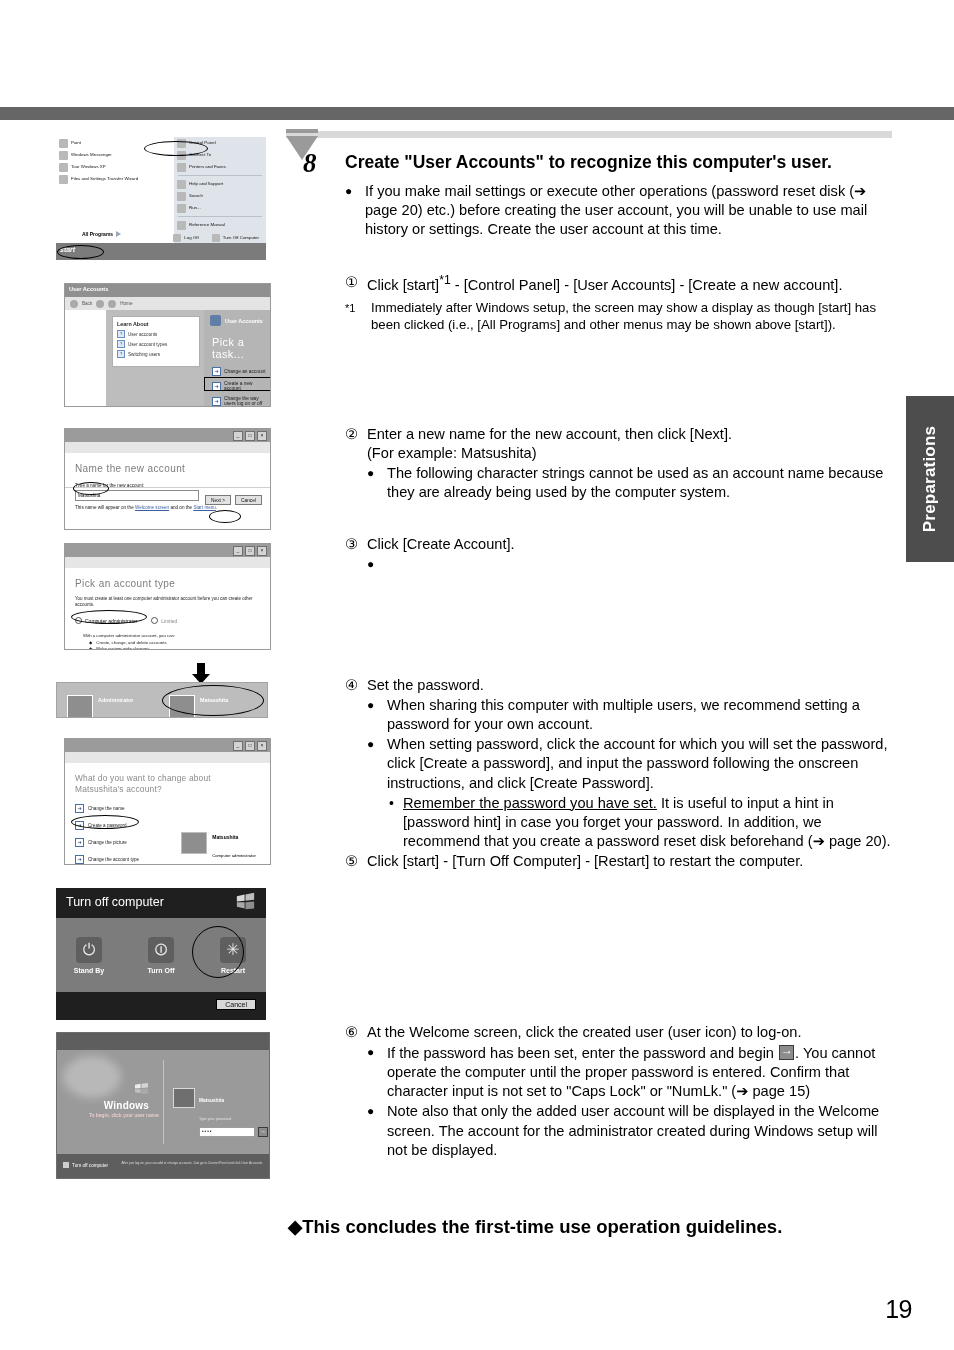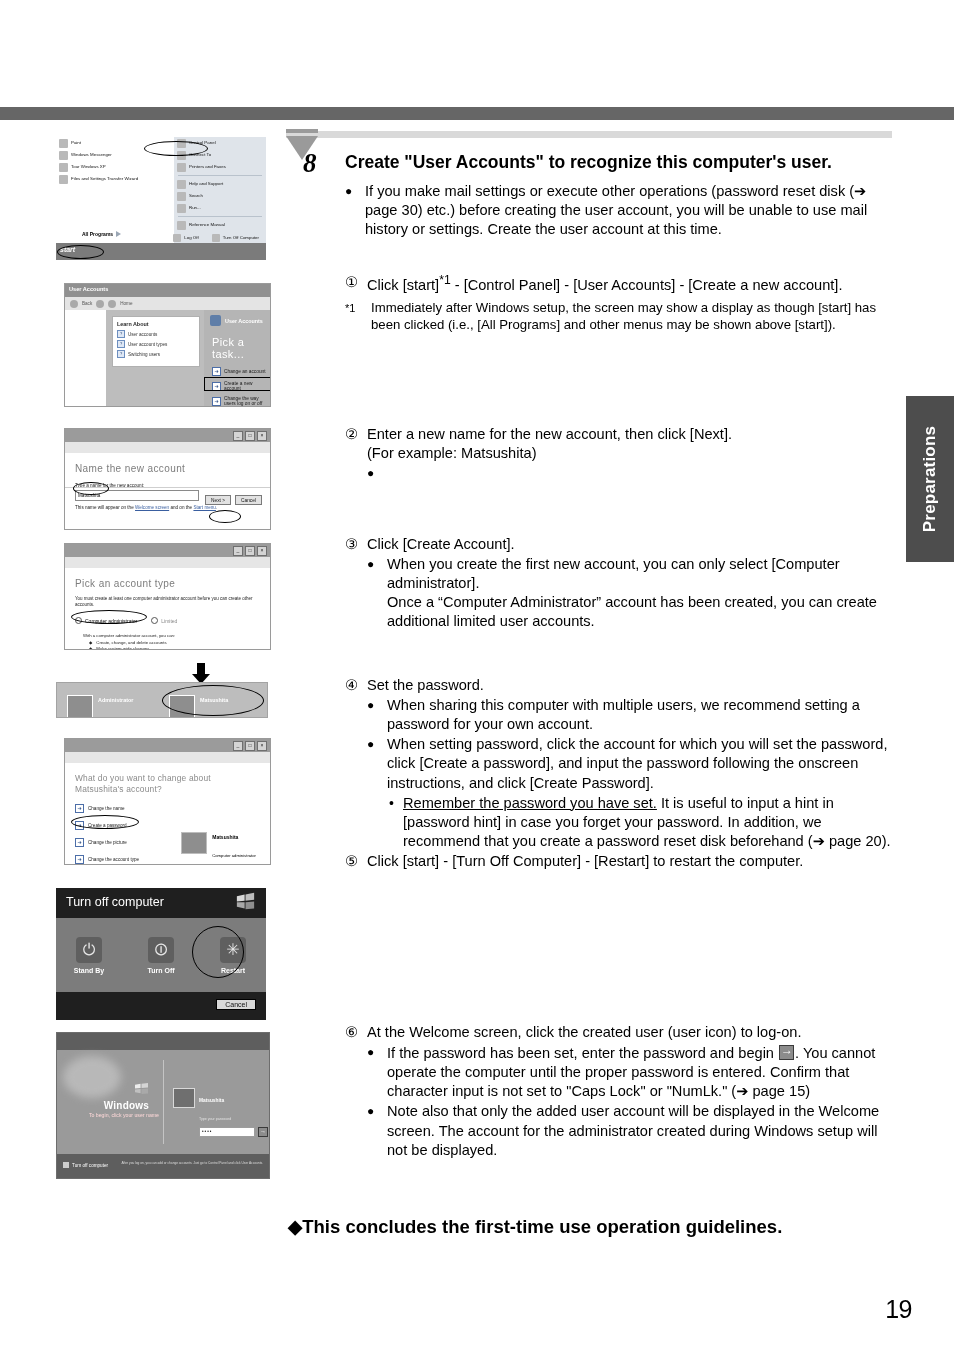--- a/index.html
+++ b/index.html
@@ -273,21 +273,21 @@
 
 <div class="head-rule"></div>
 <div class="head-rule-dark"></div>
 <div class="head-triangle"></div>
 <div class="step-number">8</div>
 <div class="main-title">Create "User Accounts" to recognize this computer's user.</div>
 
 <div class="textcol" style="top:182px;">
   <div class="row para">
     <span class="marker b-dot">●</span>
-    <span class="body">If you make mail settings or execute other operations (password reset disk (➔ page 30) etc.) before creating the user account, you will be unable to use mail history or settings. Create the user account at this time.</span>
+    <span class="body">If you make mail settings or execute other operations (password reset disk (➔ page 20) etc.) before creating the user account, you will be unable to use mail history or settings. Create the user account at this time.</span>
   </div>
 </div>
 
 <div class="textcol" style="top:273px;">
   <div class="row para">
     <span class="marker b-circ">①</span>
     <span class="body">Click [start]<sup>*1</sup> - [Control Panel] - [User Accounts] - [Create a new account].</span>
   </div>
   <div class="row small" style="margin-top:4px;">
     <span class="marker b-star">*1</span>
@@ -299,35 +299,34 @@
   <div class="row para">
     <span class="marker b-circ">②</span>
     <span class="body">
       <span>Enter a new name for the new account, then click [Next].</span><br>
       <span>(For example: Matsushita)</span>
     </span>
   </div>
   <div class="row para indent-1" style="margin-top:1px;">
     <span class="marker b-dot">●</span>
     <span class="body">
-      <br>
+      <span>The following character strings cannot be used as an account name because they are already being used by the computer system.</span><br>
     </span>
   </div>
 </div>
 
 <div class="textcol" style="top:535px;">
   <div class="row para">
     <span class="marker b-circ">③</span>
     <span class="body">Click [Create Account].</span>
   </div>
   <div class="row para indent-1" style="margin-top:1px;">
     <span class="marker b-dot">●</span>
     <span class="body">
-      <span>When you create the first new account, you can only select [Computer administrator].</span><br>
-      <span>Once a “Computer Administrator” account has been created, you can create additional limited user accounts.</span>
+      <br>
     </span>
   </div>
 </div>
 
 <div class="textcol" style="top:676px;">
   <div class="row para">
     <span class="marker b-circ">④</span>
     <span class="body">Set the password.</span>
   </div>
   <div class="row para indent-1" style="margin-top:1px;">

